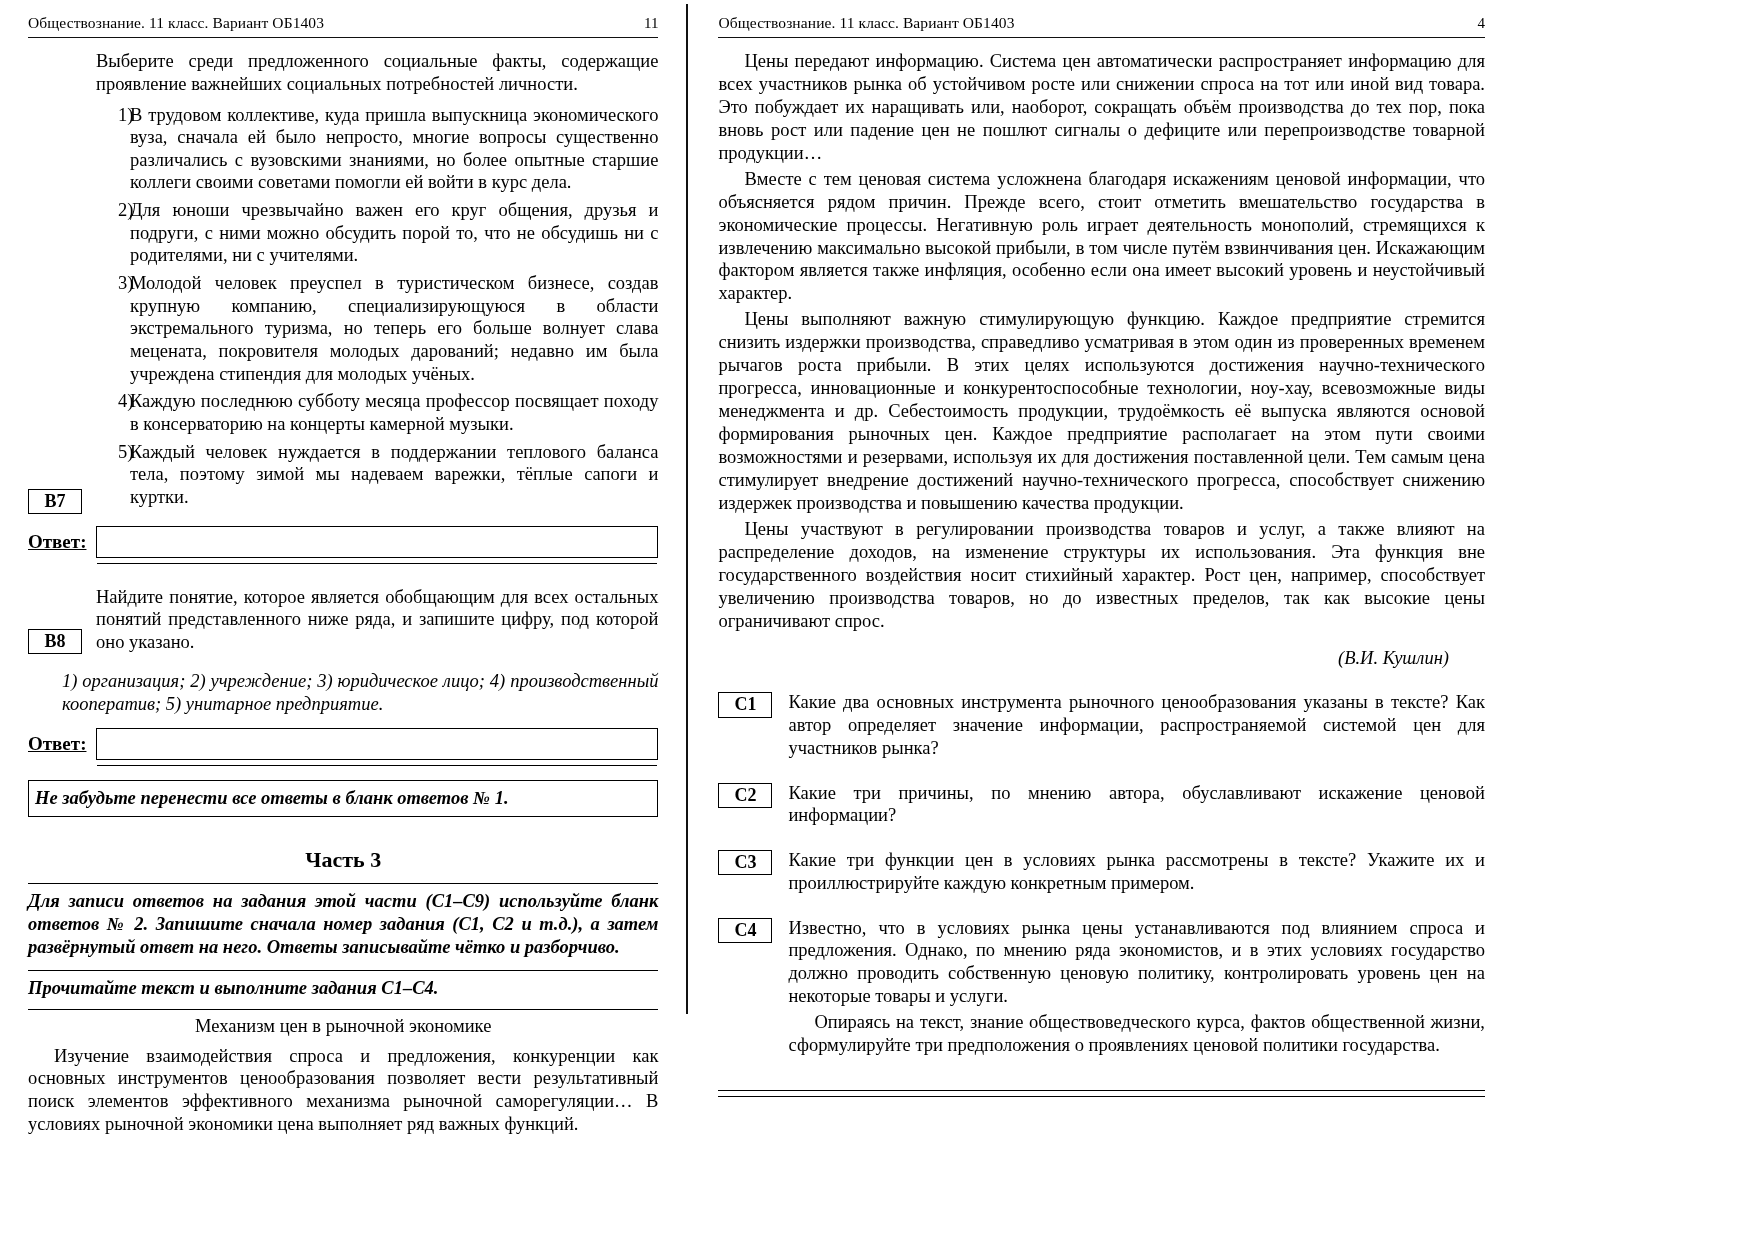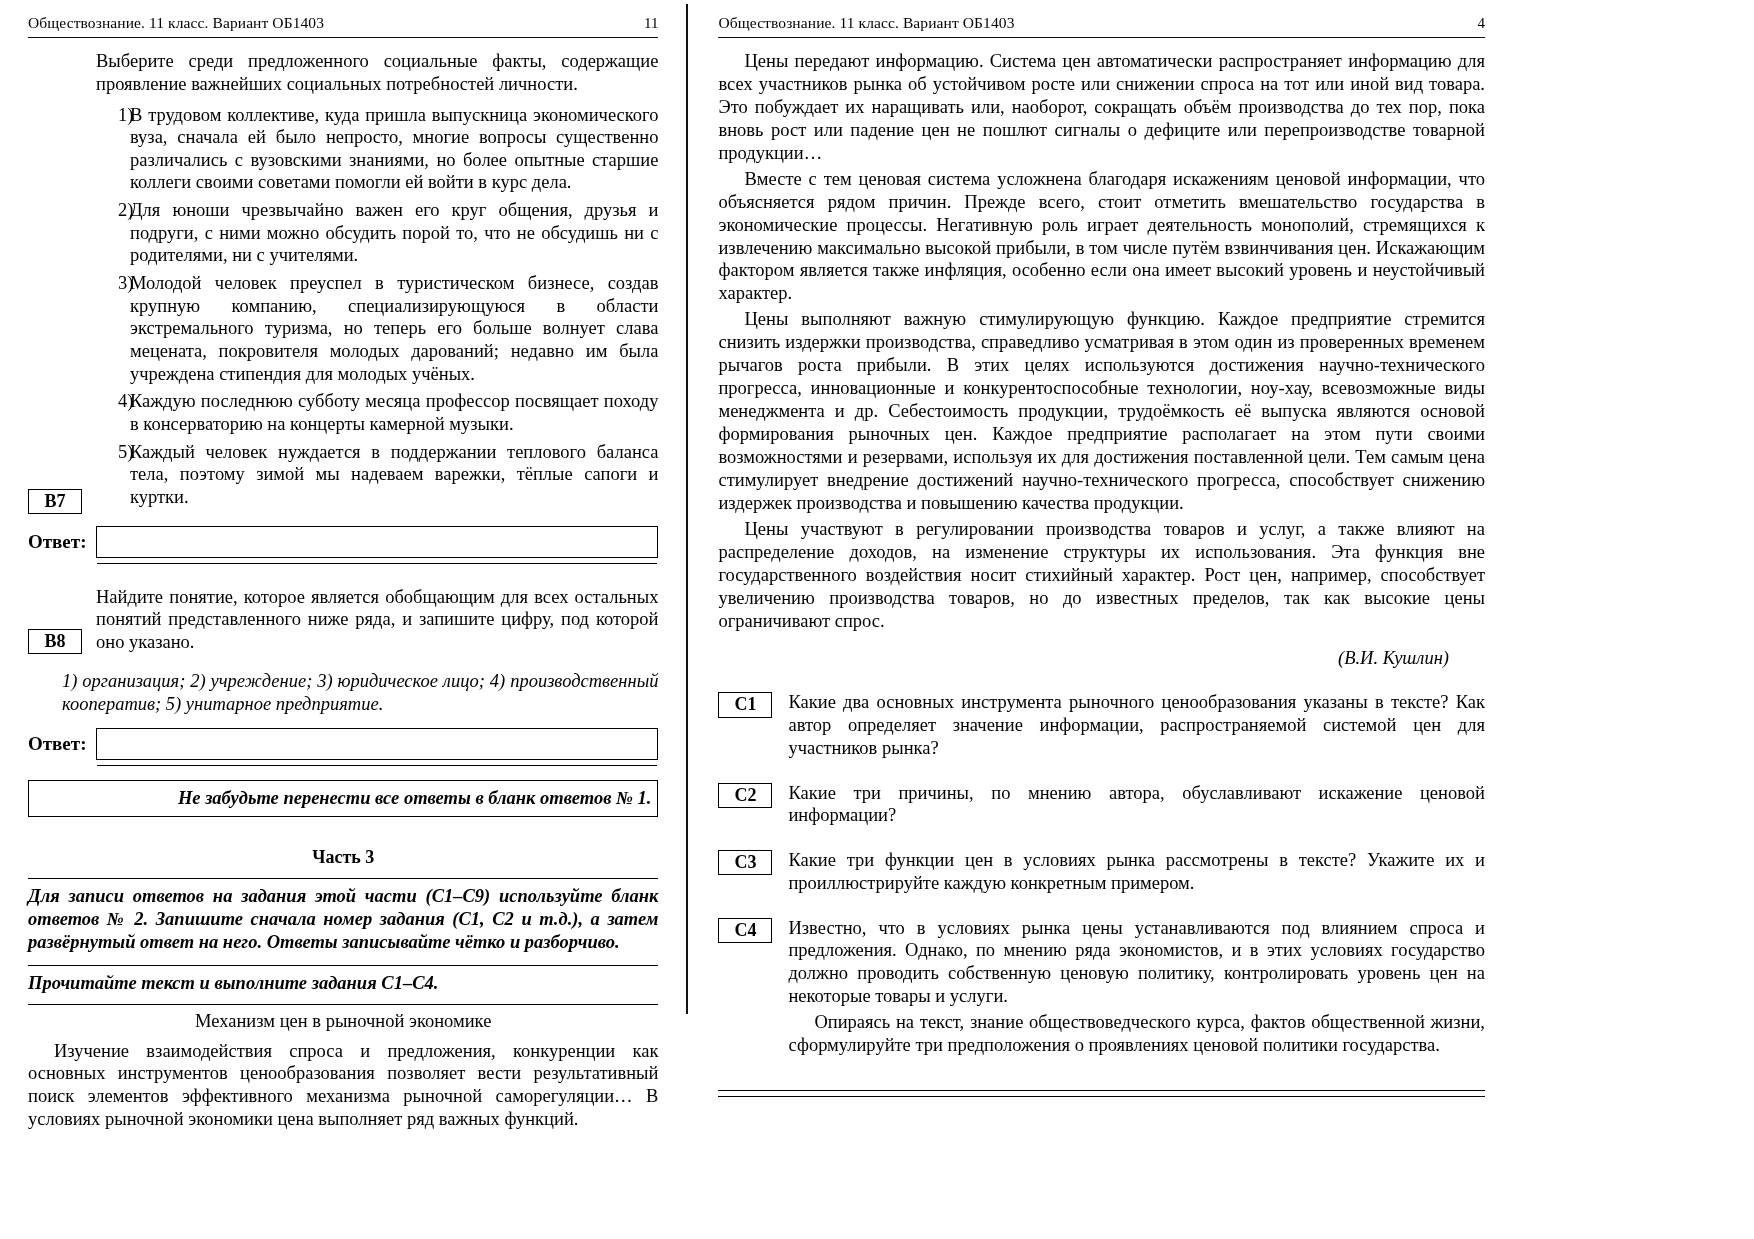--- a/index.html
+++ b/index.html
@@ -102,20 +102,21 @@
   .answer-row {
     display: flex;
     align-items: center;
     margin-top: 12px;
   }
   .answer-label {
     font-weight: bold;
     font-size: 19px;
     margin-right: 10px;
     flex: none;
+    text-decoration: underline;
   }
   .answer-box {
     flex: 1 1 auto;
     height: 30px;
     border: 1.4px solid #000;
     background: #fff;
     position: relative;
   }
   .answer-box::after {
     content: "";
@@ -130,32 +131,32 @@
     font-style: italic;
     font-size: 18.5px;
     line-height: 1.25;
     margin: 16px 0 0 34px;
     text-align: justify;
     text-justify: inter-word;
   }
 
   .notice {
     border: 1.6px solid #000;
-    text-align: right;
+    text-align: left;
     font-weight: bold;
     font-style: italic;
     font-size: 18.5px;
     padding: 7px 6px;
     margin-top: 20px;
   }
 
   .part-title {
     text-align: center;
     font-weight: bold;
-    font-size: 18px;
+    font-size: 22px;
     margin-top: 30px;
     margin-bottom: 10px;
   }
   .rule {
     border-top: 1.6px solid #000;
     margin: 4px 0 0 0;
   }
   .instr {
     font-weight: bold;
     font-style: italic;

